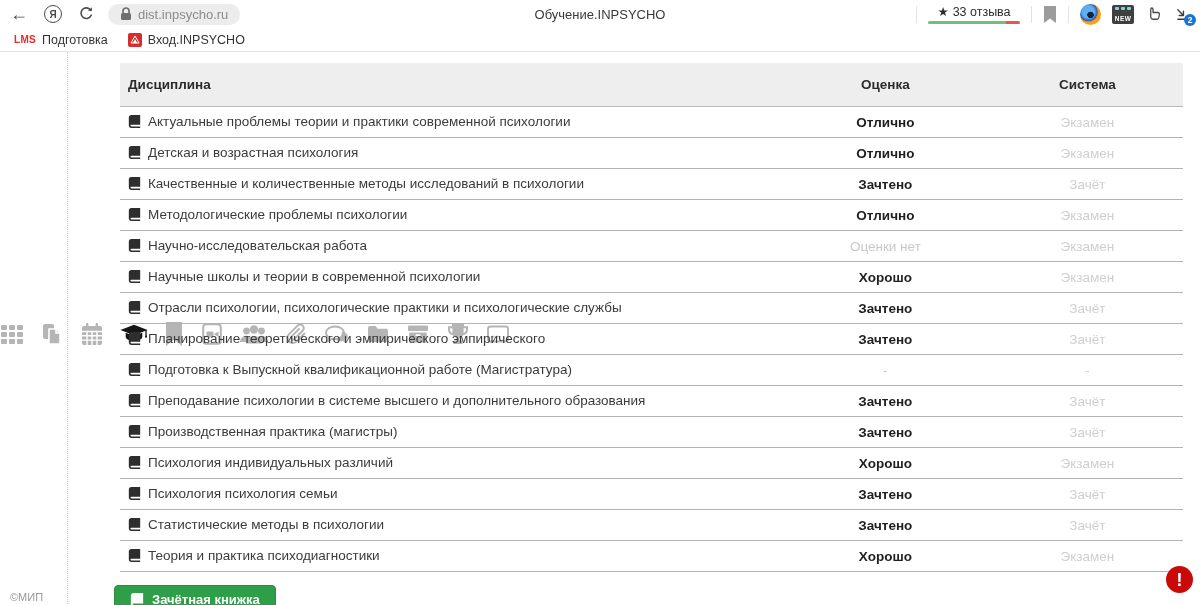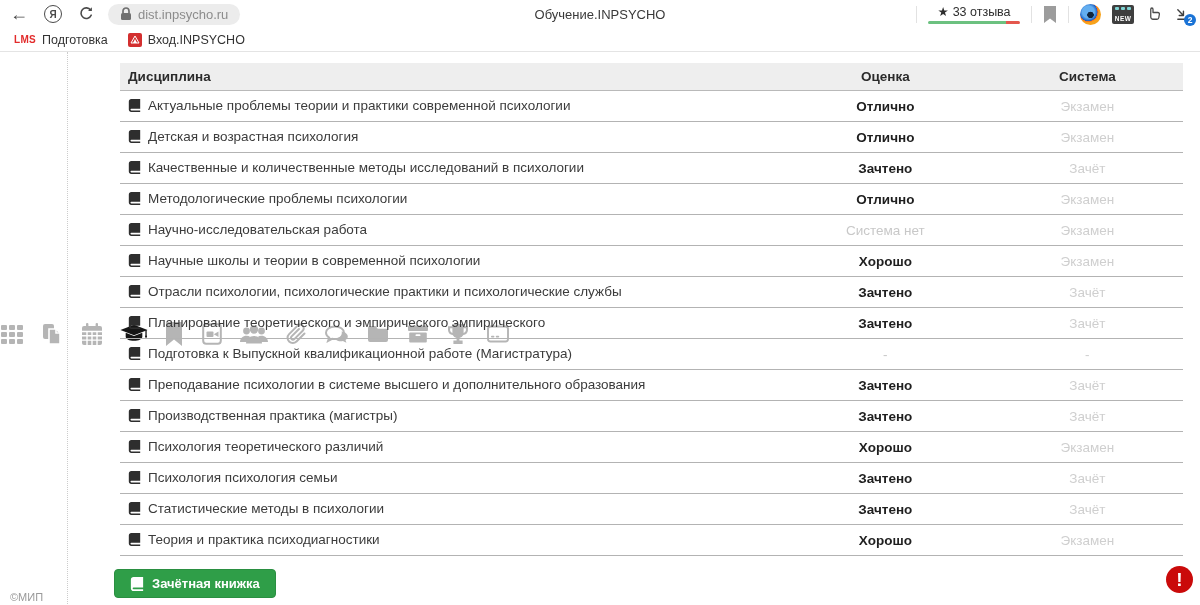--- a/index.html
+++ b/index.html
@@ -47,21 +47,21 @@
   
   .page { display:flex; height:552px; }
   .sidebar { position:relative; width:68px; flex:0 0 68px; border-right:1px dotted #ccc; display:flex; flex-direction:row; align-items:center; gap:16px; padding-top:12px; }
   .side-ic { width:28px; height:26px; display:flex; align-items:center; justify-content:center; cursor:pointer; }
   .side-ic svg { display:block; }
   .copyright { position:absolute; left:10px; bottom:1px; font-size:11px; color:#9a9a9a; }
 
   .content { position:relative; flex:1; padding:11px 17px 0 52px; }
   table { width:100%; border-collapse:collapse; table-layout:fixed; }
   col.c-disc { width:62%; } col.c-grade { width:20%; } col.c-sys { width:18%; }
-  thead th { background:#eee; font-size:13.5px; font-weight:bold; color:#2b2b2b; text-align:left; padding:6px 8px; border-bottom:1px solid #b9b9b9; }
+  thead th { background:#eee; font-size:13.5px; font-weight:bold; color:#2b2b2b; text-align:left; padding:14px 8px; border-bottom:1px solid #b9b9b9; }
   thead th.cen { text-align:center; }
   tbody td { font-size:13.5px; padding:6px 8px; border-bottom:1px solid #b3b3b3; height:31px; }
   td.disc { color:#3b3b3b; white-space:nowrap; overflow:hidden; }
   td.disc .book { display:inline-block; vertical-align:-2px; margin-right:7px; }
   td.grade { text-align:center; font-weight:bold; color:#1f1f1f; }
   td.grade.muted { font-weight:normal; color:#c8c8c8; }
   td.system { text-align:center; color:#cfcfcf; }
 
   .btn-green { display:inline-flex; align-items:center; gap:8px; margin-top:13px; margin-left:-6px; height:29px; padding:0 15px; background:#2f9e48; border:1px solid #2a8f41; border-radius:4px; color:#fff; font-size:13px; font-weight:bold; cursor:pointer; font-family:"Liberation Sans",sans-serif; }
   .btn-green svg { display:block; }
@@ -294,21 +294,21 @@
             <td class="disc"><span class="book"><svg width="13" height="13" viewBox="0 0 448 512" fill="#2e2e2e">
                     <path d="M96 0C43 0 0 43 0 96v320c0 53 43 96 96 96h352v-64H96c-18 0-32-14-32-32s14-32 32-32h352V0H96z"></path>
                   </svg></span><span>Методологические проблемы психологии</span></td>
             <td class="grade">Отлично</td>
             <td class="system">Экзамен</td>
           </tr>
           <tr>
             <td class="disc"><span class="book"><svg width="13" height="13" viewBox="0 0 448 512" fill="#2e2e2e">
                     <path d="M96 0C43 0 0 43 0 96v320c0 53 43 96 96 96h352v-64H96c-18 0-32-14-32-32s14-32 32-32h352V0H96z"></path>
                   </svg></span><span>Научно-исследовательская работа</span></td>
-            <td class="grade muted">Система нет</td>
+            <td class="grade muted">Оценки нет</td>
             <td class="system">Экзамен</td>
           </tr>
           <tr>
             <td class="disc"><span class="book"><svg width="13" height="13" viewBox="0 0 448 512" fill="#2e2e2e">
                     <path d="M96 0C43 0 0 43 0 96v320c0 53 43 96 96 96h352v-64H96c-18 0-32-14-32-32s14-32 32-32h352V0H96z"></path>
                   </svg></span><span>Научные школы и теории в современной психологии</span></td>
             <td class="grade">Хорошо</td>
             <td class="system">Экзамен</td>
           </tr>
           <tr>
@@ -342,21 +342,21 @@
           <tr>
             <td class="disc"><span class="book"><svg width="13" height="13" viewBox="0 0 448 512" fill="#2e2e2e">
                     <path d="M96 0C43 0 0 43 0 96v320c0 53 43 96 96 96h352v-64H96c-18 0-32-14-32-32s14-32 32-32h352V0H96z"></path>
                   </svg></span><span>Производственная практика (магистры)</span></td>
             <td class="grade">Зачтено</td>
             <td class="system">Зачёт</td>
           </tr>
           <tr>
             <td class="disc"><span class="book"><svg width="13" height="13" viewBox="0 0 448 512" fill="#2e2e2e">
                     <path d="M96 0C43 0 0 43 0 96v320c0 53 43 96 96 96h352v-64H96c-18 0-32-14-32-32s14-32 32-32h352V0H96z"></path>
-                  </svg></span><span>Психология теоретического различий</span></td>
+                  </svg></span><span>Психология индивидуальных различий</span></td>
             <td class="grade">Хорошо</td>
             <td class="system">Экзамен</td>
           </tr>
           <tr>
             <td class="disc"><span class="book"><svg width="13" height="13" viewBox="0 0 448 512" fill="#2e2e2e">
                     <path d="M96 0C43 0 0 43 0 96v320c0 53 43 96 96 96h352v-64H96c-18 0-32-14-32-32s14-32 32-32h352V0H96z"></path>
                   </svg></span><span>Психология психология семьи</span></td>
             <td class="grade">Зачтено</td>
             <td class="system">Зачёт</td>
           </tr>

